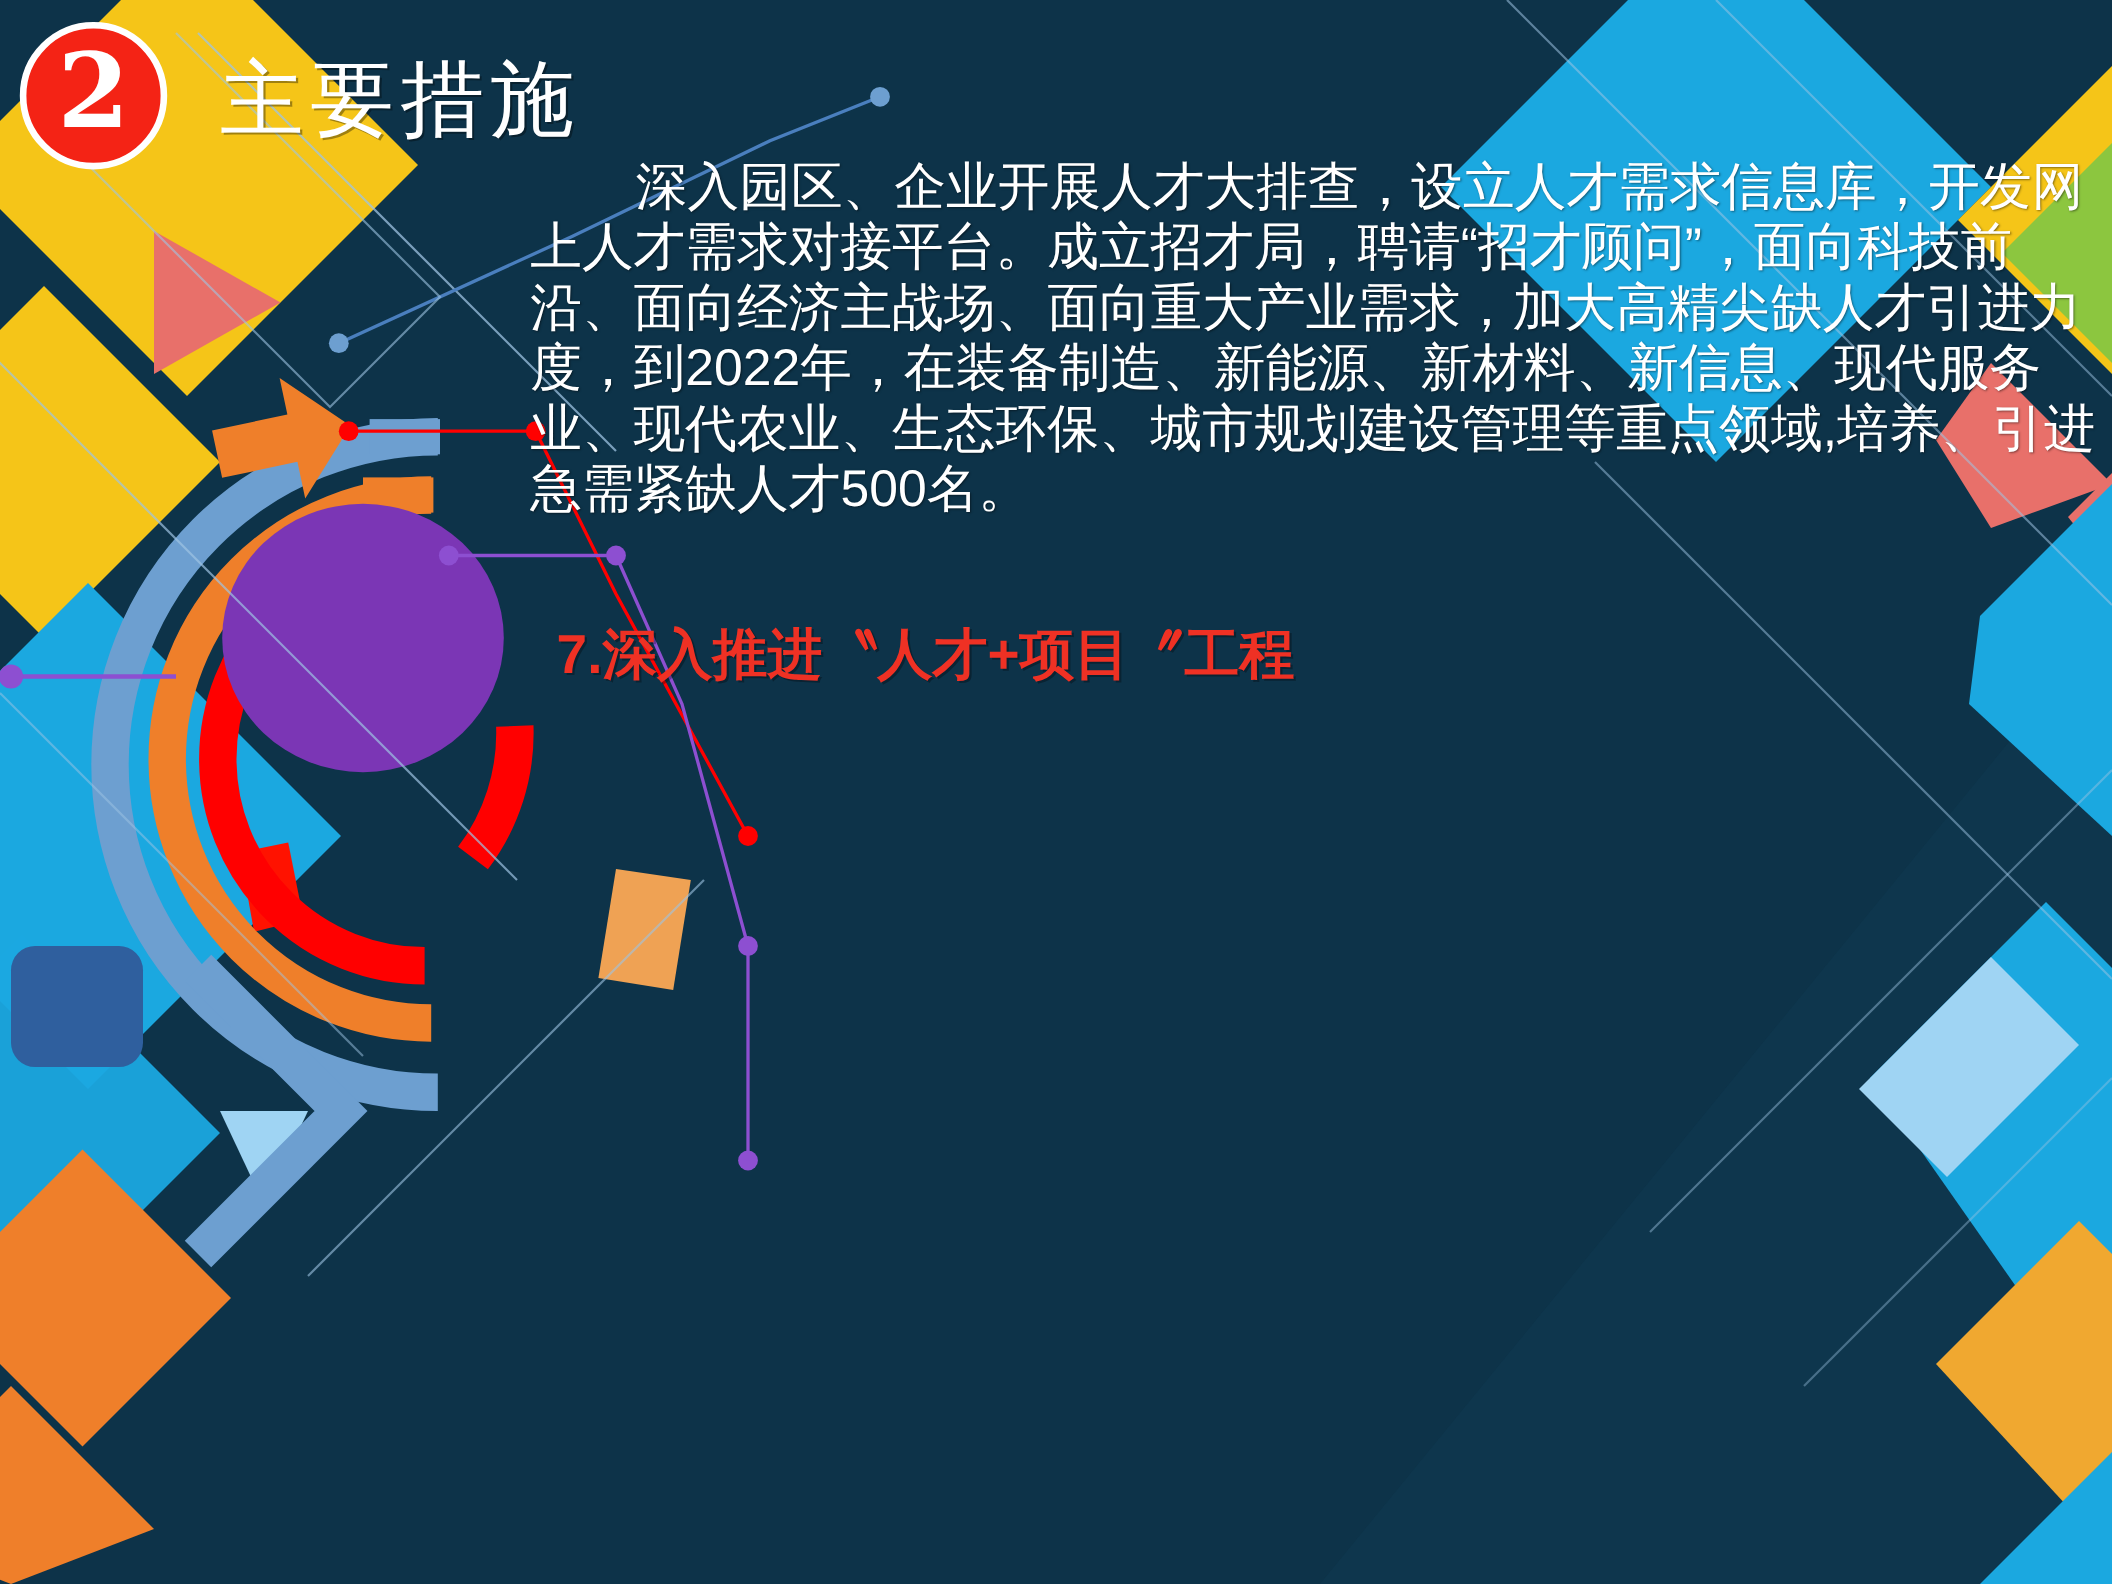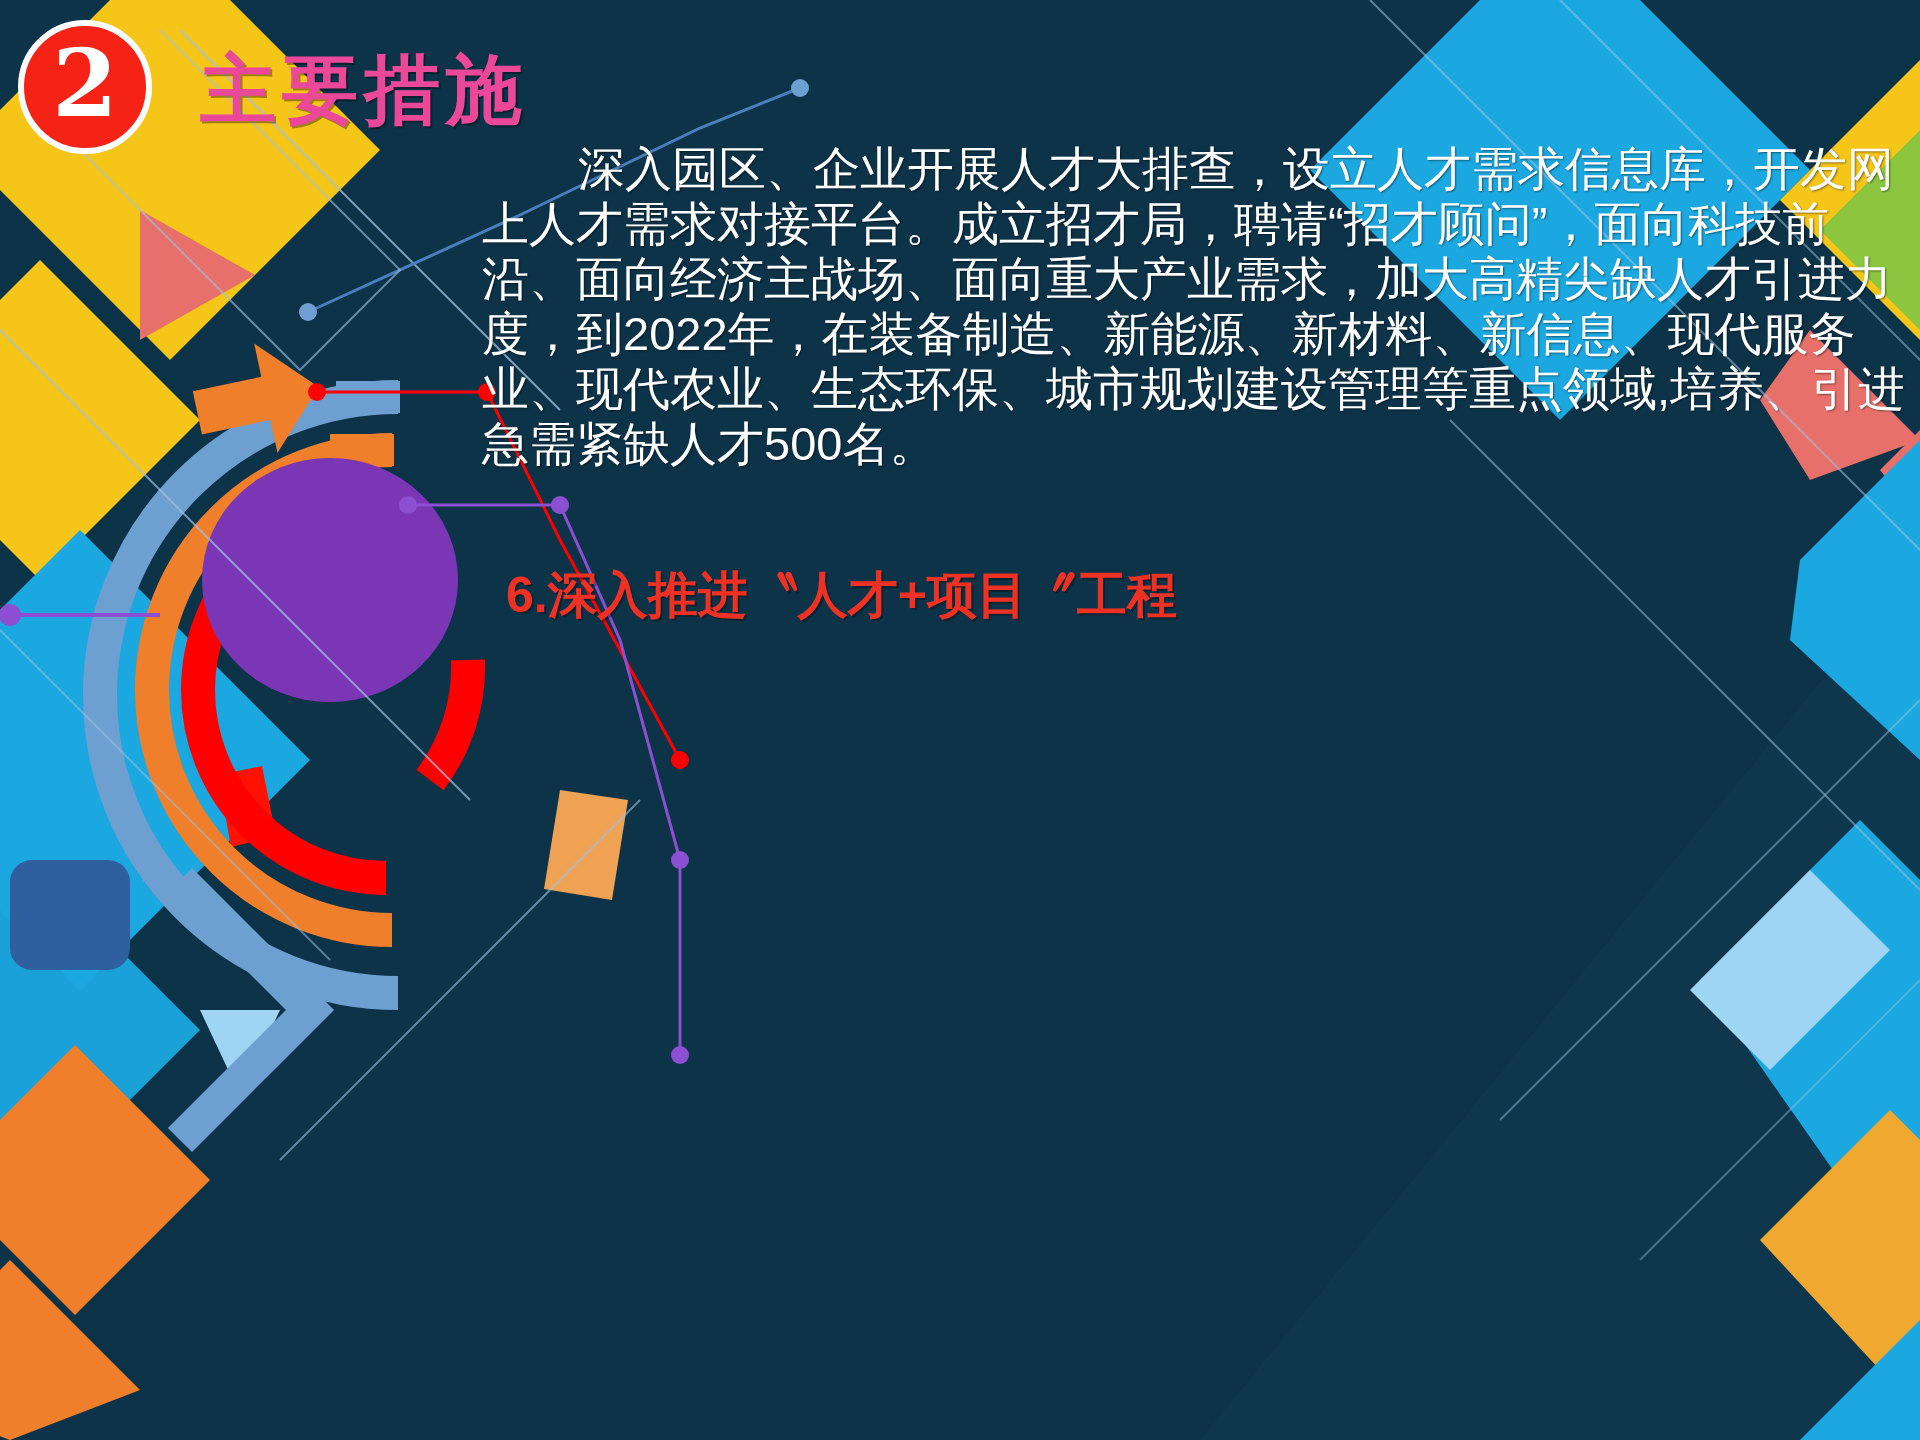--- a/index.html
+++ b/index.html
@@ -21,21 +21,21 @@
   }
   .badge span{
     color:#ffffff;font-size:94px;line-height:1;font-weight:700;
     font-family:"DejaVu Serif","Liberation Serif",serif;
     transform:translateY(-4px);
   }
 
   
   .slide-title{
     position:absolute;left:200px;top:52px;z-index:40;
-    color:#ec4899;font-size:76px;line-height:1;font-weight:700;
+    color:#ffffff;font-size:76px;line-height:1;font-weight:400;
     letter-spacing:6px;
     font-family:"DejaVu Serif","Liberation Serif",serif;
     text-shadow:2px 2px 0 rgba(0,0,0,.35);
     white-space:nowrap;
   }
 
   
   .content{position:absolute;left:470px;top:130px;width:1450px;z-index:45;}
 
   .section-head{
@@ -156,17 +156,17 @@
   <div class="badge">
     <span>2</span>
   </div>
 
   <div class="slide-title">主要措施</div>
 
   <div class="content">
 
     <p class="para">深入园区、企业开展人才大排查，设立人才需求信息库，开发网上人才需求对接平台。成立招才局，聘请“招才顾问”，面向科技前沿、面向经济主战场、面向重大产业需求，加大高精尖缺人才引进力度，到2022年，在装备制造、新能源、新材料、新信息、现代服务业、现代农业、生态环保、城市规划建设管理等重点领域,培养、引进急需紧缺人才500名。</p>
 
-    <h2 class="section-head second">6.深入推进〝人才+项目〞工程</h2>
+    <h2 class="section-head second">7.深入推进〝人才+项目〞工程</h2>
 
   </div>
 
 </div>
 
 </body></html>

